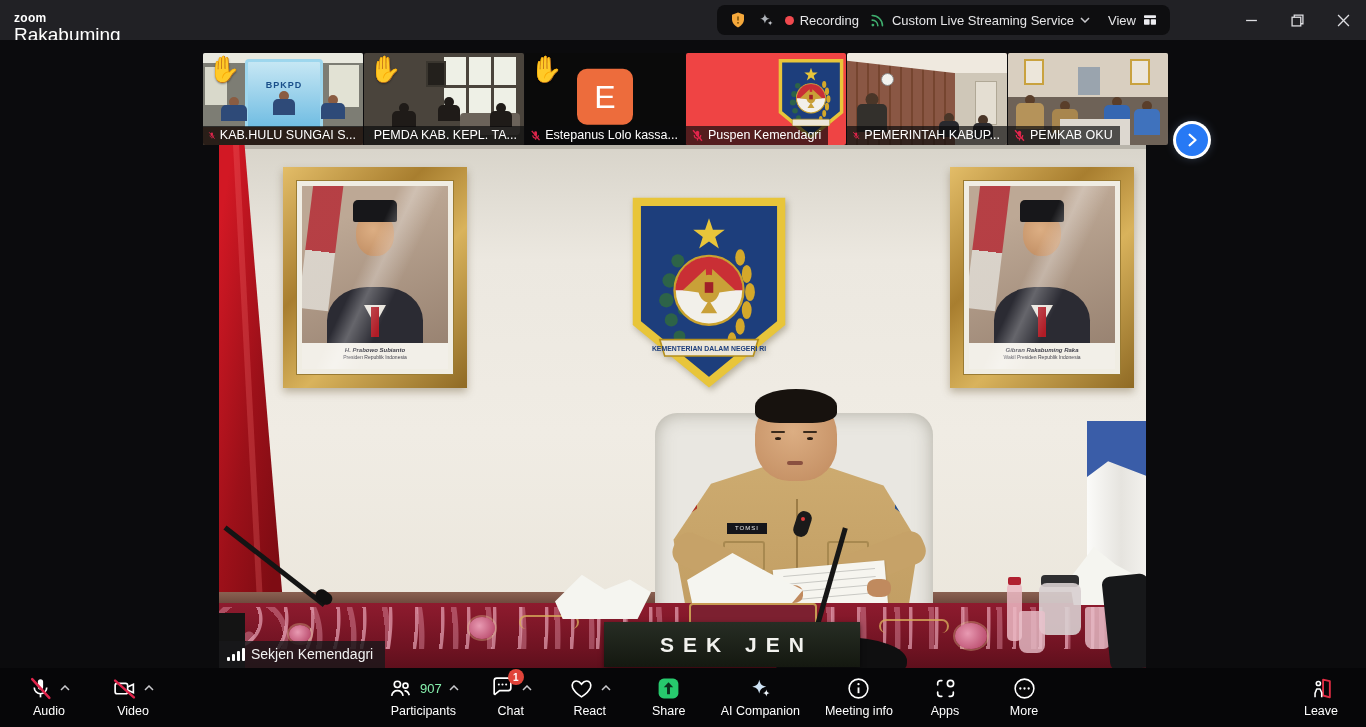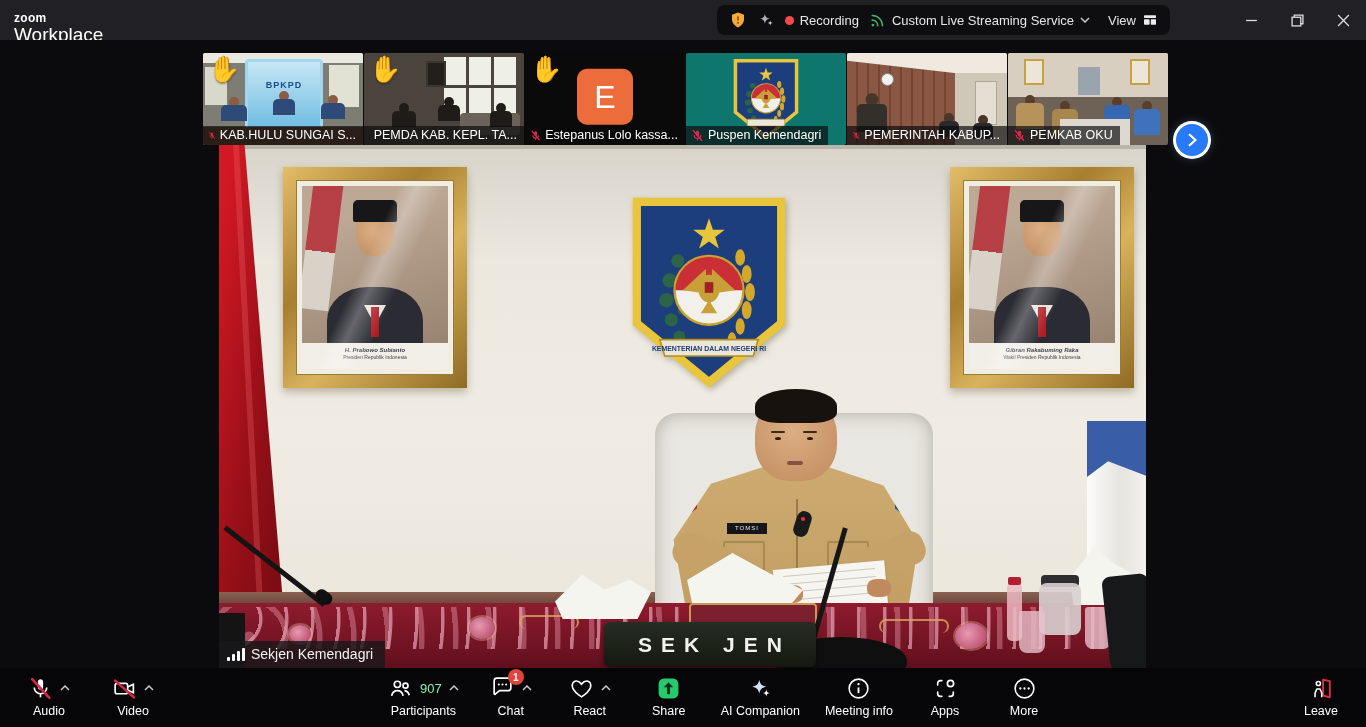--- a/index.html
+++ b/index.html
@@ -39,21 +39,21 @@
   .person .bd{position:absolute;left:0;top:8px;width:100%;height:16px;border-radius:5px 5px 0 0;background:#2e4a78;}
   .s2{background:#4a443c;}
   .s2 .bigwin{position:absolute;right:8px;top:4px;width:72px;height:62px;background:
       linear-gradient(90deg,transparent 0 22px,#4a443c 22px 25px,transparent 25px 47px,#4a443c 47px 50px,transparent 50px),
       linear-gradient(180deg,transparent 0 28px,#4a443c 28px 31px,transparent 31px),#eef0e6;}
   .s2 .pic{position:absolute;left:62px;top:8px;width:20px;height:26px;background:#23201c;border:2px solid #3a362f;}
   .s2 .sofa{position:absolute;right:4px;bottom:10px;width:60px;height:22px;background:#6b635a;border-radius:4px;}
   .s2 .fig{background:#1f1b18!important;}
   .s3{background:#0a0a0a;}
   .s3 .avatar{position:absolute;left:50%;top:50%;transform:translate(-50%,-54%);width:56px;height:56px;border-radius:10px;background:#ed6c3c;display:flex;align-items:center;justify-content:center;color:#fff;font-size:32px;font-weight:500;}
-  .s4{background:#0f766e;display:flex;align-items:center;justify-content:center;}
+  .s4{background:#ef4444;display:flex;align-items:center;justify-content:flex-end;}
   .s5{background:repeating-linear-gradient(90deg,#8a5744 0 9px,#76452f 9px 11px);}
   .s5 .ceil{position:absolute;left:0;top:0;width:100%;height:26px;background:#efe9df;clip-path:polygon(0 0,100% 0,100% 100%,0 30%);}
   .s5 .clock{position:absolute;left:34px;top:20px;width:13px;height:13px;border-radius:50%;background:#f2f2ee;border:1px solid #888;}
   .s5 .rwall{position:absolute;right:0;top:20px;width:52px;height:72px;background:#cfc7b8;}
   .s5 .door{position:absolute;right:10px;top:28px;width:22px;height:44px;background:#e4ded2;border:1px solid #b0a896;}
   .s6{background:#6e6257;}
   .s6 .wall{position:absolute;left:0;top:0;width:100%;height:44px;background:#d9cfc0;}
   .s6 .frame{position:absolute;width:20px;height:26px;background:#ece6da;border:2px solid #c9a23f;}
   .s6 .tbl{position:absolute;left:52px;bottom:0;width:70px;height:26px;background:#ddd8d0;}
 
@@ -104,21 +104,21 @@
   .handL{position:absolute;left:560px;top:440px;width:24px;height:18px;background:#c08a5e;border-radius:40%;}
   .handR{position:absolute;left:648px;top:434px;width:24px;height:18px;background:#c08a5e;border-radius:40%;}
   .paper{position:absolute;left:556px;top:420px;width:112px;height:58px;background:#f6f5ef;transform:rotate(-5deg);box-shadow:0 1px 2px rgba(0,0,0,.25);}
   .paper i{display:block;height:1px;background:#c9c9c4;margin:7px 10px 0;}
   .micstem{position:absolute;left:588px;top:378px;width:5px;height:130px;background:#161616;transform:rotate(16deg);transform-origin:bottom;}
   .michead{position:absolute;left:576px;top:366px;width:15px;height:26px;background:#1a1a1a;border-radius:7px;transform:rotate(18deg);}
   .micdot{position:absolute;left:582px;top:372px;width:4px;height:4px;border-radius:50%;background:#e03a3a;}
   .micbase{position:absolute;left:556px;top:492px;width:132px;height:34px;background:#0f0f10;border-radius:50% 50% 8px 8px/70% 70% 8px 8px;}
   .micL{position:absolute;left:6px;top:380px;width:126px;height:5px;background:#141414;transform:rotate(38deg);transform-origin:left;}
   .micLhead{position:absolute;left:96px;top:446px;width:18px;height:12px;background:#101010;border-radius:6px;transform:rotate(38deg);}
-  .plate{position:absolute;left:385px;top:477px;width:212px;height:45px;background:linear-gradient(180deg,#272d24,#141810);border-radius:6px;box-shadow:0 2px 5px rgba(0,0,0,.5);display:flex;align-items:center;justify-content:center;color:#f2f2ee;font-weight:bold;font-size:21px;letter-spacing:9px;text-indent:9px;}
+  .plate{position:absolute;left:385px;top:477px;width:256px;height:45px;background:linear-gradient(180deg,#272d24,#141810);border-radius:0;box-shadow:0 2px 5px rgba(0,0,0,.5);display:flex;align-items:center;justify-content:center;color:#f2f2ee;font-weight:bold;font-size:21px;letter-spacing:9px;text-indent:9px;}
   .tissue{position:absolute;background:#f5f5f0;filter:drop-shadow(0 1px 1px rgba(0,0,0,.2));}
   .t1{left:336px;top:428px;width:96px;height:46px;clip-path:polygon(0 62%,28% 4%,52% 36%,78% 14%,100% 42%,86% 100%,8% 100%);}
   .t2{left:458px;top:408px;width:126px;height:64px;clip-path:polygon(8% 42%,44% 0,72% 30%,100% 58%,82% 100%,14% 96%);}
   .t3{left:846px;top:402px;width:72px;height:58px;clip-path:polygon(6% 55%,40% 0,70% 30%,100% 50%,80% 100%,12% 100%);}
   .tbox{position:absolute;left:470px;top:458px;width:128px;height:30px;background:#7c2030;border:2px solid #c79a52;border-radius:4px;}
   .bottle{position:absolute;left:788px;top:438px;width:15px;height:58px;background:rgba(235,185,195,.85);border-radius:5px;}
   .bottlecap{position:absolute;left:789px;top:432px;width:13px;height:8px;background:#b02030;border-radius:2px;}
   .jar{position:absolute;left:820px;top:438px;width:42px;height:52px;background:rgba(216,207,208,.9);border-radius:8px;}
   .jarlid{position:absolute;left:822px;top:430px;width:38px;height:12px;background:#2e2e30;border-radius:4px;}
   .glass{position:absolute;width:26px;height:42px;background:rgba(232,192,202,.8);border-radius:3px 3px 8px 8px;}
@@ -146,21 +146,21 @@
   .badge{position:absolute;top:-5px;right:-9px;min-width:16px;height:16px;border-radius:8px;background:#e0443a;color:#fff;font-size:10px;font-weight:bold;display:flex;align-items:center;justify-content:center;padding:0 4px;}
 </style>
 </head>
 <body>
 
 <div id="win">
 
   <div id="titlebar">
     <div class="logo">
       <div class="lz">zoom</div>
-      <div class="lw">Workplace</div>
+      <div class="lw">Rakabuming</div>
     </div>
     <div class="tb-pill">
       <span style="display:flex;">
         <svg width="18" height="18" viewBox="0 0 24 24">
             <path d="M12 2l8 3v6c0 5-3.4 8.6-8 11-4.6-2.4-8-6-8-11V5Z" fill="#f5a83b"></path>
             <rect x="11.1" y="7" width="1.8" height="6" rx=".9" fill="#6b4500"></rect>
             <circle cx="12" cy="15.8" r="1.2" fill="#6b4500"></circle>
           </svg>
       </span>
       <span style="display:flex;">

